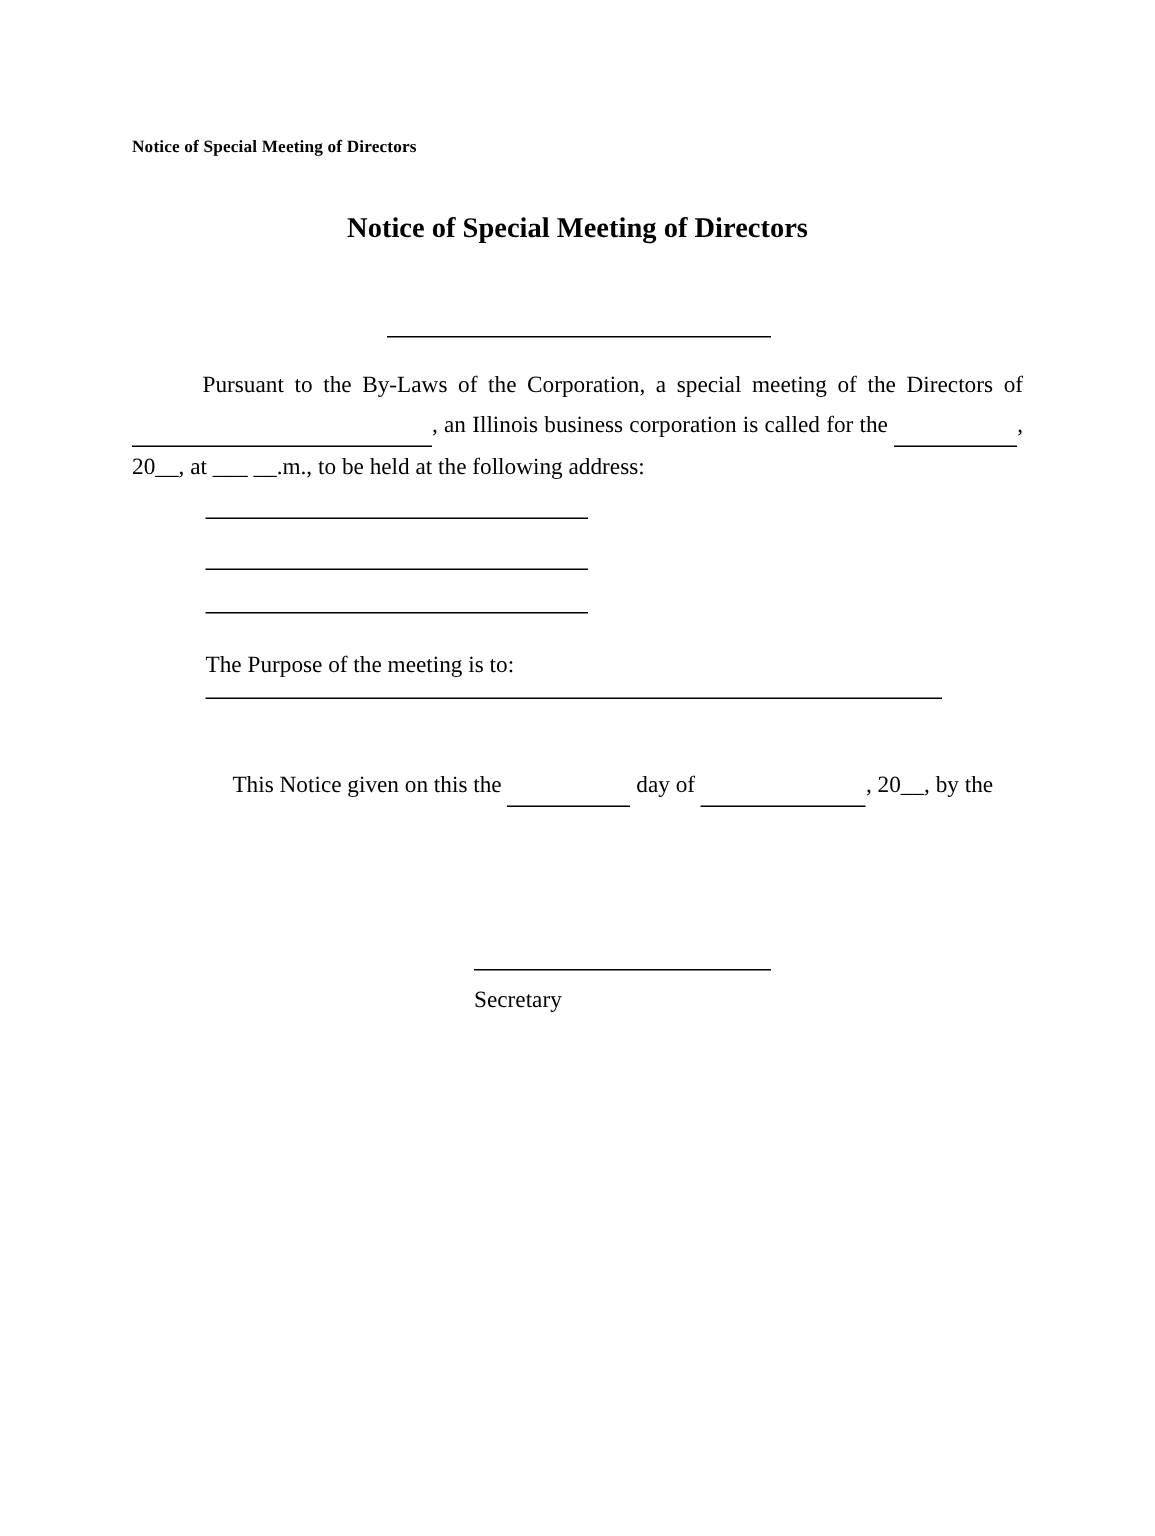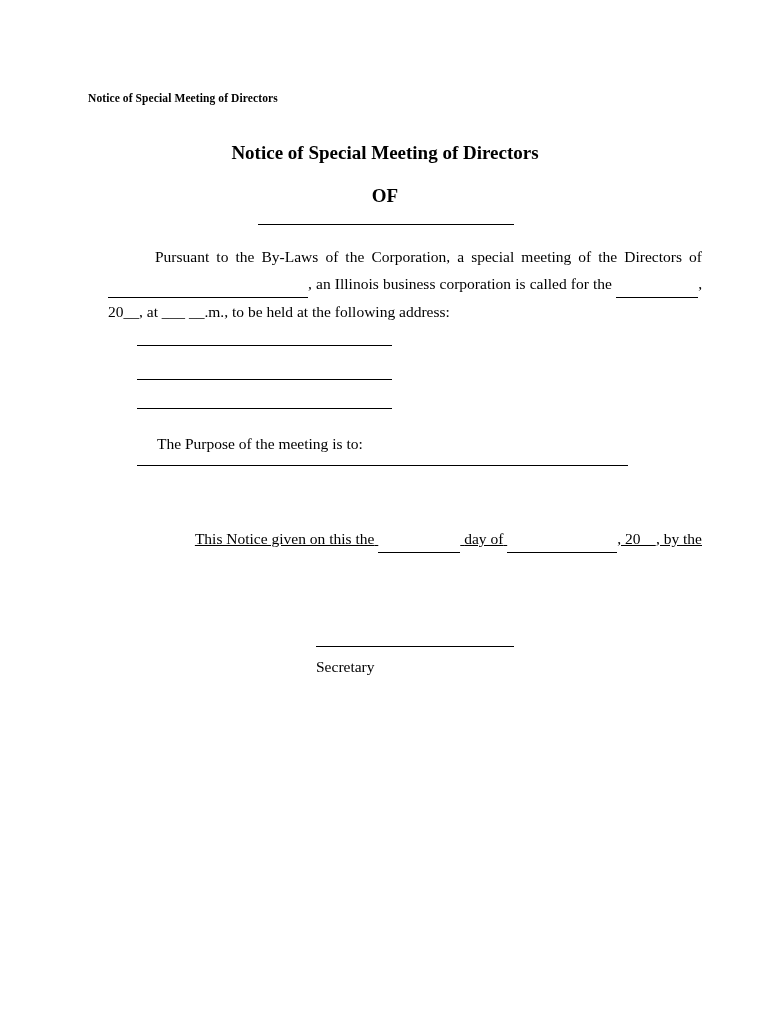--- a/index.html
+++ b/index.html
@@ -55,21 +55,20 @@
   }
   .rule-title-blank {
     left: 258px;
     top: 224px;
     width: 256px;
   }
   .body-text {
     position: absolute;
     font-size: 15.5px;
     line-height: 27px;
-    margin-left: 20px;
   }
   .para1 {
     left: 88px;
     top: 243px;
     width: 594px;
     text-align: justify;
     text-indent: 47px;
   }
   .addr-line-1 { left: 137px; top: 345px; width: 255px; }
   .addr-line-2 { left: 137px; top: 379px; width: 255px; }
@@ -79,24 +78,23 @@
     top: 430px;
     width: 400px;
   }
   .rule-purpose {
     left: 137px;
     top: 465px;
     width: 491px;
   }
   .para2 {
     left: 88px;
-    top: 525px;
+    top: 510px;
     width: 594px;
-    text-align: right;
-    text-decoration: underline;
+    text-align: center;
   }
   .para2 .l2, .para2 .l3 { display: block; }
   .rule-signature {
     left: 316px;
     top: 646px;
     width: 198px;
   }
   .sig-label {
     left: 316px;
     top: 650px;
@@ -116,21 +114,20 @@
 </style>
 </head>
 <body>
 
 <div class="page">
 
   <div class="header-label">Notice of Special Meeting of Directors</div>
 
   <div class="doc-title">Notice of Special Meeting of Directors</div>
 
-  <div class="doc-of">OF</div>
 
   <div class="rule rule-title-blank"></div>
 
   <div class="body-text para1">
     <span>Pursuant to the By-Laws of the Corporation, a special meeting of the Directors of</span>
     <span class="blank b-corp">&nbsp;</span><span>, an Illinois business corporation is called for the</span>
     <span class="blank b-called">&nbsp;</span><span>,</span>
     <span>20__, at ___ __.m., to be held at the following address:</span>
   </div>
 

